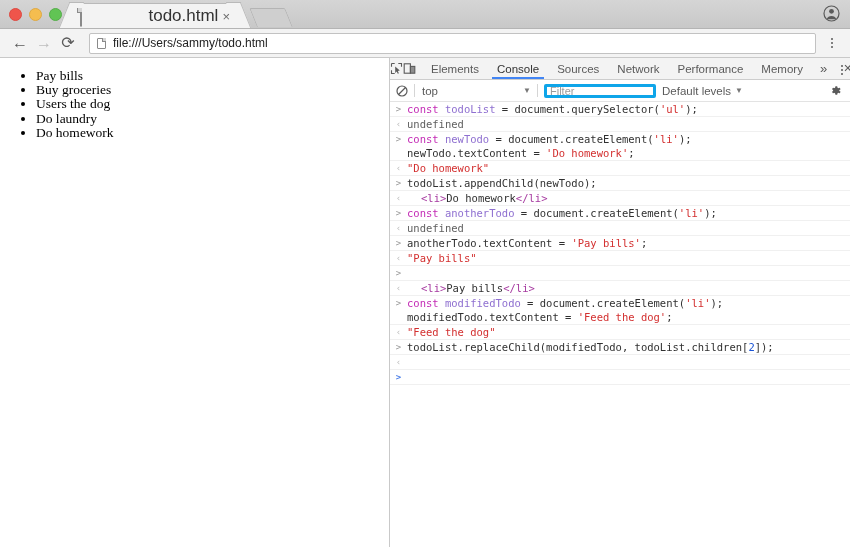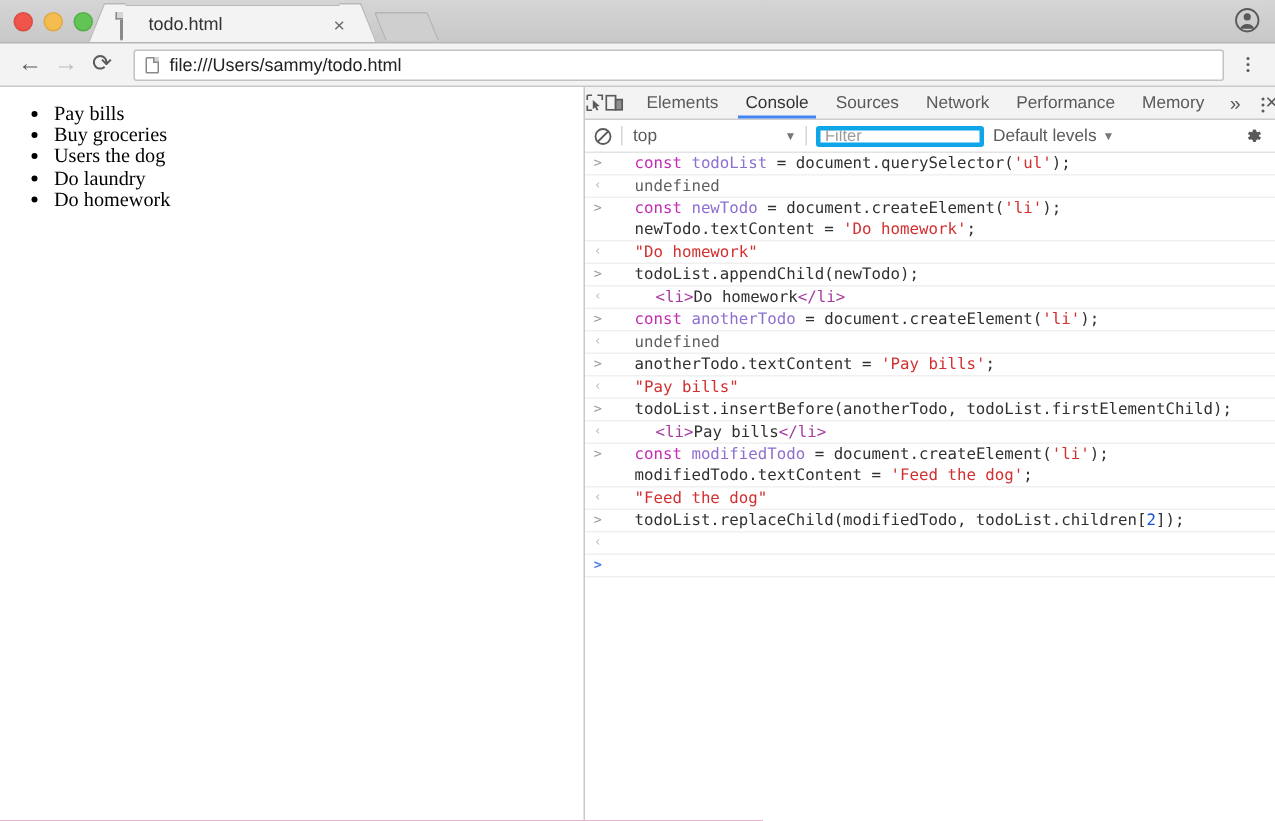--- a/index.html
+++ b/index.html
@@ -87,27 +87,28 @@
   .page-glyph:after {
     content: "";
     position: absolute;
     top: -1px; right: -1px;
     width: 4px; height: 4px;
     background: #d5d5d5;
     border-left: 1px solid #8a8a8a;
     border-bottom: 1px solid #8a8a8a;
   }
   .tab-title {
-    font-size: 12px;
+    font-size: 17px;
     color: #333;
     flex: 1;
     white-space: nowrap;
     overflow: hidden;
     position: relative;
     z-index: 2;
+    text-align: right;
   }
   .tab-close {
     font-size: 13px;
     color: #6b6b6b;
     line-height: 1;
     cursor: default;
     position: relative;
     z-index: 2;
     padding-left: 4px;
   }
@@ -313,21 +314,21 @@
     width: 17px;
     flex: 0 0 17px;
     text-align: center;
     font-size: 9px;
     line-height: 14px;
     color: #a0a0a0;
     user-select: none;
   }
   .cl.input .gutter { color: #9a9a9a; }
   .cl.output .gutter { color: #bdbdbd; }
-  .cl-body { flex: 1; white-space: pre-wrap; padding-right: 4px; min-width: 0; word-break: break-word; margin-left: 16px;}
+  .cl-body { flex: 1; white-space: pre-wrap; padding-right: 4px; min-width: 0; word-break: break-word;}
   .cl.final .gutter { color: #4a7ee8; font-weight: bold; }
 
   .tok-kw { color: #c32bb5; }
   .tok-var { color: #8e6fd0; }
   .tok-str { color: #d32f2f; }
   .tok-num { color: #1a54d6; }
   .tok-plain { color: #303030; }
   .tok-tag { color: #a63aa0; }
   .out-str { color: #d32f2f; }
   .out-undef { color: #606060; }
@@ -503,21 +504,20 @@
           <div class="cl input">
             <div class="gutter">&gt;</div>
             <div class="cl-body"><span class="tok-plain">anotherTodo.textContent = </span><span class="tok-str">'Pay bills'</span><span class="tok-plain">;</span></div>
           </div>
           <div class="cl output">
             <div class="gutter">‹</div>
             <div class="cl-body"><span class="out-str">"Pay bills"</span></div>
           </div>
           <div class="cl input">
             <div class="gutter">&gt;</div>
-            <div class="cl-body"><span class="tok-plain">todoList.insertBefore(anotherTodo, todoList.firstElementChild);</span></div>
           </div>
           <div class="cl output">
             <div class="gutter">‹</div>
             <div class="cl-body" style="padding-left: 14px;"><span class="tok-tag">&lt;li&gt;</span><span class="tok-plain">Pay bills</span><span class="tok-tag">&lt;/li&gt;</span></div>
           </div>
           <div class="cl input">
             <div class="gutter">&gt;</div>
             <div class="cl-body"><span class="tok-kw">const </span><span class="tok-var">modifiedTodo</span><span class="tok-plain"> = document.createElement(</span><span class="tok-str">'li'</span><span class="tok-plain">);
 </span><span class="tok-plain">modifiedTodo.textContent = </span><span class="tok-str">'Feed the dog'</span><span class="tok-plain">;</span></div>
           </div>

